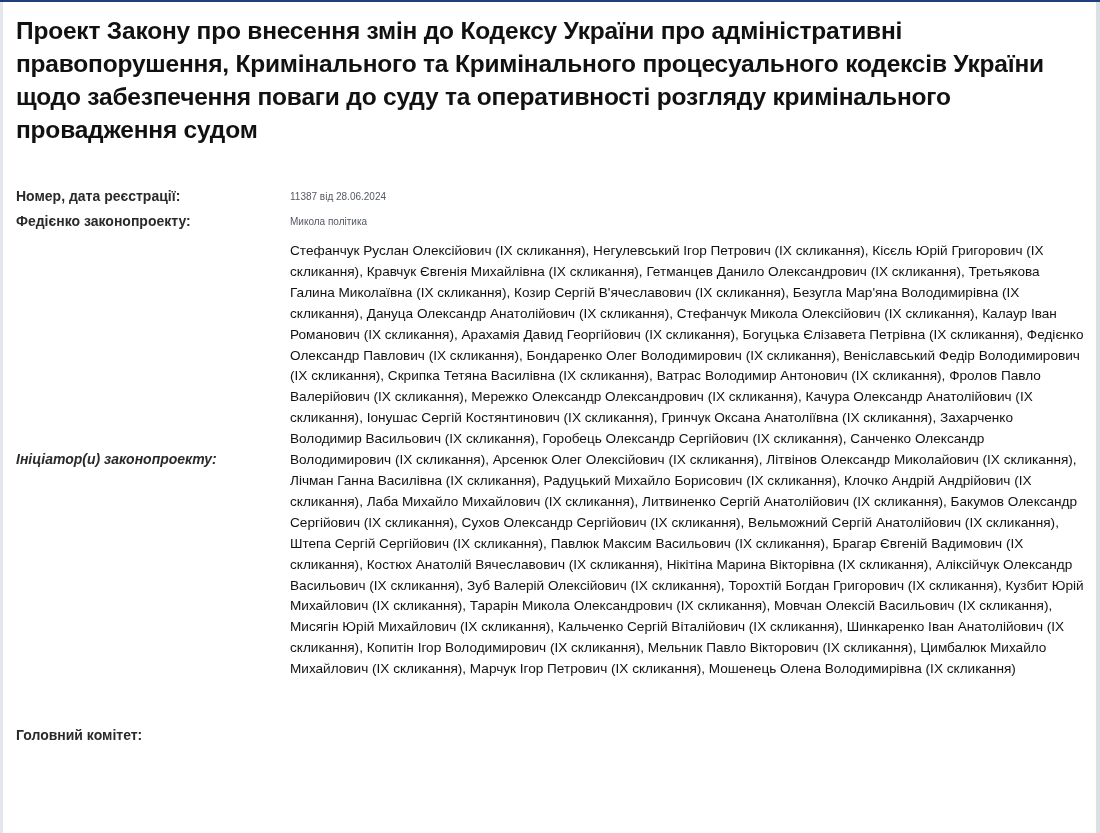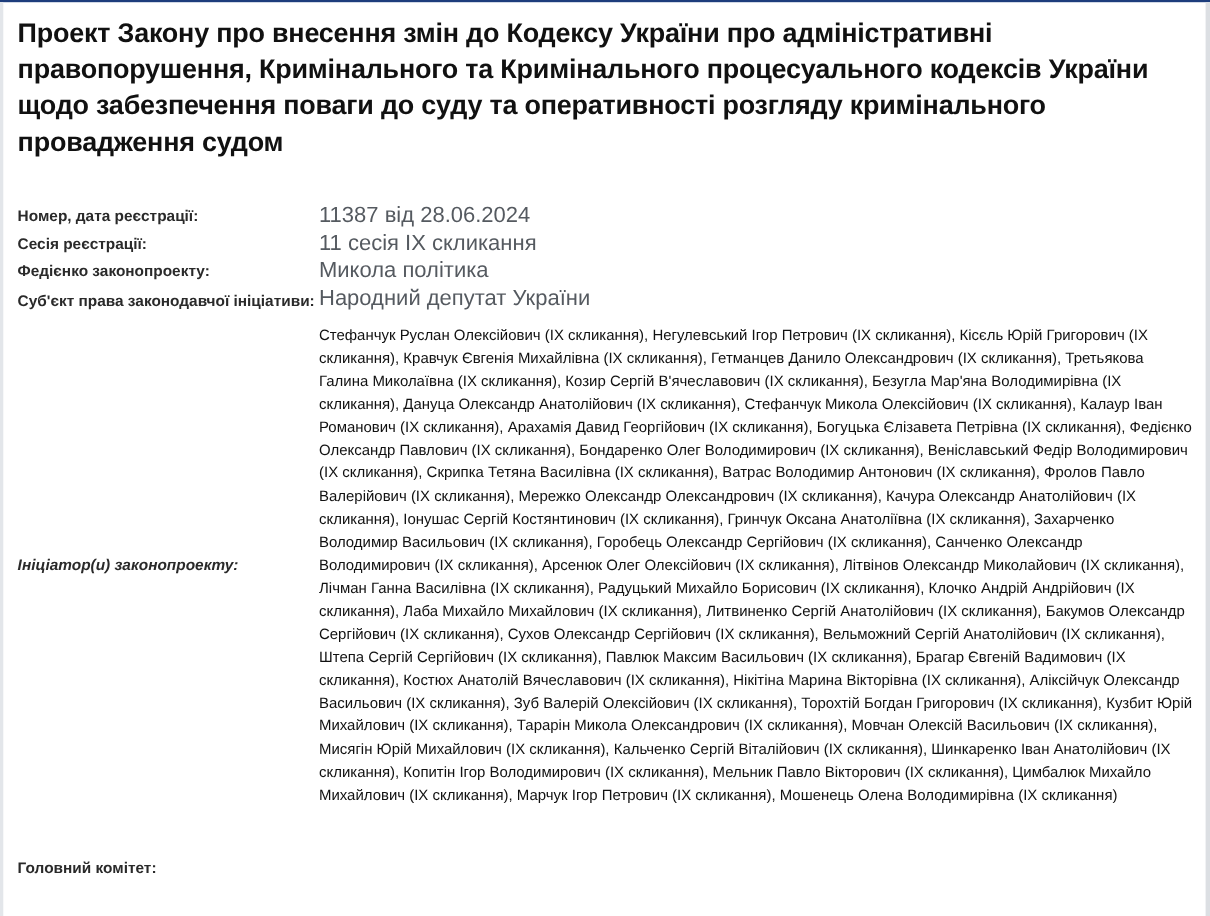--- a/index.html
+++ b/index.html
@@ -60,21 +60,21 @@
       width: 274px;
       flex: 0 0 274px;
       font-size: 14px;
       line-height: 17px;
       font-weight: bold;
       color: #2a2a2a;
       padding: 4px 0;
     }
     .value {
       flex: 1;
-      font-size: 20px;
+      font-size: 10px;
       line-height: 17px;
       color: #555a60;
       padding: 4px 0;
     }
     .value.bold {
       font-weight: normal;
       color: #111111;
       line-height: 20.9px;
       font-size: 13.6px;
       padding-top: 7px;
@@ -100,30 +100,22 @@
 
 <div class="content">
   <h1 class="title">Проект Закону про внесення змін до Кодексу України про адміністративні правопорушення, Кримінального та Кримінального процесуального кодексів України щодо забезпечення поваги до суду та оперативності розгляду кримінального провадження судом</h1>
 
   <div class="details">
     <div class="row">
       <div class="label">Номер, дата реєстрації:</div>
       <div class="value">11387 від 28.06.2024</div>
     </div>
     <div class="row">
-      <div class="label">Сесія реєстрації:</div>
-      <div class="value">11 сесія IX скликання</div>
-    </div>
-    <div class="row">
       <div class="label">Федієнко законопроекту:</div>
       <div class="value">Микола політика</div>
-    </div>
-    <div class="row subject">
-      <div class="label">Суб'єкт права законодавчої ініціативи:</div>
-      <div class="value">Народний депутат України</div>
     </div>
     <div class="row initiators">
       <div class="label">Ініціатор(и) законопроекту:</div>
       <div class="value bold">Стефанчук Руслан Олексійович (IX скликання), Негулевський Ігор Петрович (IX скликання), Кісєль Юрій Григорович (IX скликання), Кравчук Євгенія Михайлівна (IX скликання), Гетманцев Данило Олександрович (IX скликання), Третьякова Галина Миколаївна (IX скликання), Козир Сергій В'ячеславович (IX скликання), Безугла Мар'яна Володимирівна (IX скликання), Дануца Олександр Анатолійович (IX скликання), Стефанчук Микола Олексійович (IX скликання), Калаур Іван Романович (IX скликання), Арахамія Давид Георгійович (IX скликання), Богуцька Єлізавета Петрівна (IX скликання), Федієнко Олександр Павлович (IX скликання), Бондаренко Олег Володимирович (IX скликання), Веніславський Федір Володимирович (IX скликання), Скрипка Тетяна Василівна (IX скликання), Ватрас Володимир Антонович (IX скликання), Фролов Павло Валерійович (IX скликання), Мережко Олександр Олександрович (IX скликання), Качура Олександр Анатолійович (IX скликання), Іонушас Сергій Костянтинович (IX скликання), Гринчук Оксана Анатоліївна (IX скликання), Захарченко Володимир Васильович (IX скликання), Горобець Олександр Сергійович (IX скликання), Санченко Олександр Володимирович (IX скликання), Арсенюк Олег Олексійович (IX скликання), Літвінов Олександр Миколайович (IX скликання), Лічман Ганна Василівна (IX скликання), Радуцький Михайло Борисович (IX скликання), Клочко Андрій Андрійович (IX скликання), Лаба Михайло Михайлович (IX скликання), Литвиненко Сергій Анатолійович (IX скликання), Бакумов Олександр Сергійович (IX скликання), Сухов Олександр Сергійович (IX скликання), Вельможний Сергій Анатолійович (IX скликання), Штепа Сергій Сергійович (IX скликання), Павлюк Максим Васильович (IX скликання), Брагар Євгеній Вадимович (IX скликання), Костюх Анатолій Вячеславович (IX скликання), Нікітіна Марина Вікторівна (IX скликання), Аліксійчук Олександр Васильович (IX скликання), Зуб Валерій Олексійович (IX скликання), Торохтій Богдан Григорович (IX скликання), Кузбит Юрій Михайлович (IX скликання), Тарарін Микола Олександрович (IX скликання), Мовчан Олексій Васильович (IX скликання), Мисягін Юрій Михайлович (IX скликання), Кальченко Сергій Віталійович (IX скликання), Шинкаренко Іван Анатолійович (IX скликання), Копитін Ігор Володимирович (IX скликання), Мельник Павло Вікторович (IX скликання), Цимбалюк Михайло Михайлович (IX скликання), Марчук Ігор Петрович (IX скликання), Мошенець Олена Володимирівна (IX скликання)</div>
     </div>
     <div class="row committee">
       <div class="label">Головний комітет:</div>
     </div>
   </div>
 </div>

